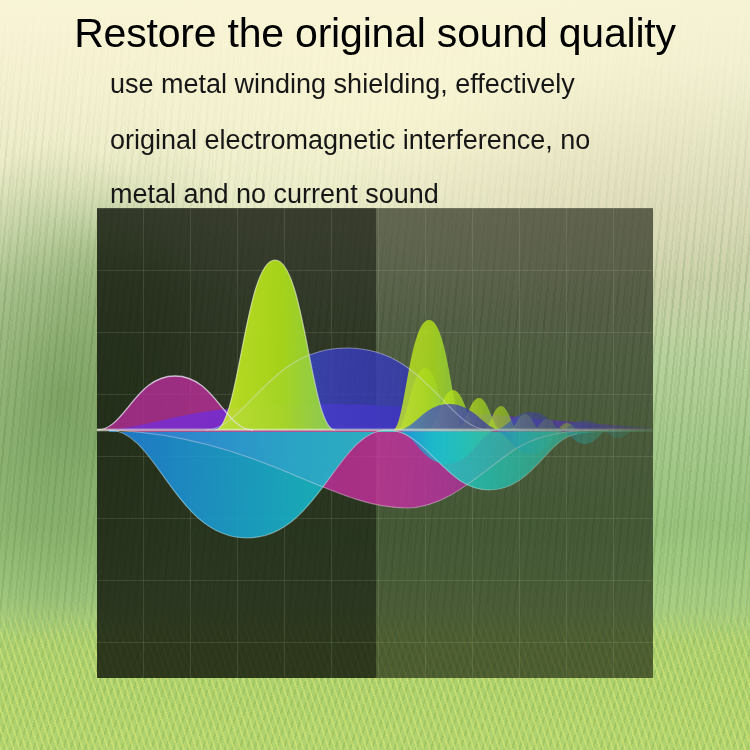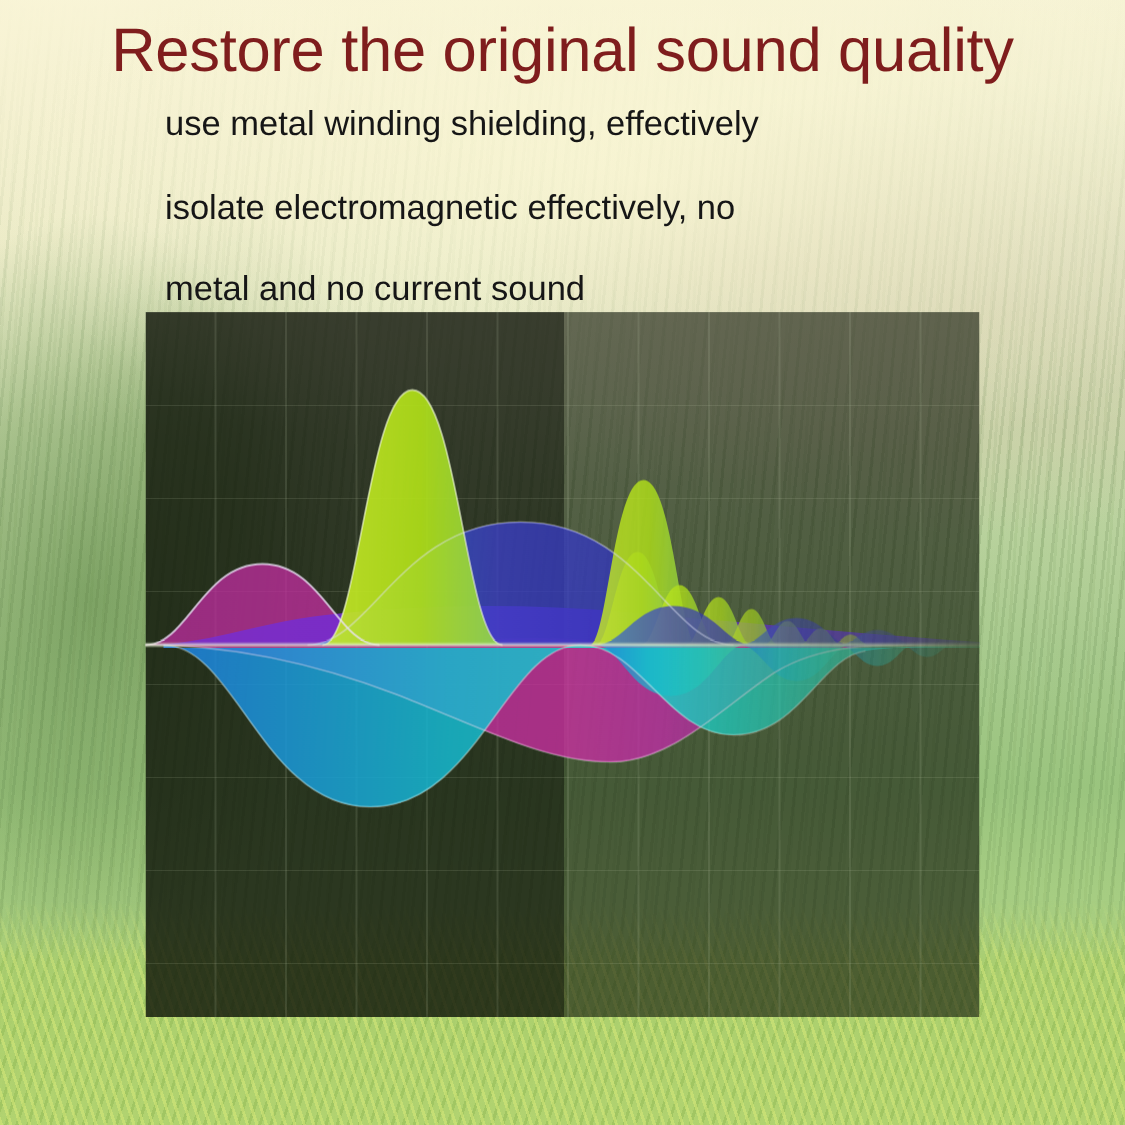--- a/index.html
+++ b/index.html
@@ -55,26 +55,26 @@
   .bg-haze{
     background:
       radial-gradient(ellipse 560px 260px at 430px 120px, rgba(252,248,214,0.72) 0%, rgba(250,246,214,0.30) 50%, rgba(250,246,214,0.0) 78%),
       linear-gradient(to bottom, rgba(250,247,220,0.62) 0%, rgba(248,246,218,0.20) 20%, rgba(255,255,255,0.0) 38%);
   }
 
   
   .headline{
     position:absolute;left:0;top:12px;width:750px;
     text-align:center;
-    font-size:41px;line-height:1.05;color:#7f1d1d;
+    font-size:41px;line-height:1.05;color:#000000;
     letter-spacing:-0.2px;white-space:nowrap;
   }
   .subline{
     position:absolute;left:110px;
-    font-size:23px;line-height:1.1;color:#161616;white-space:nowrap;
+    font-size:27px;line-height:1.1;color:#161616;white-space:nowrap;
   }
   .sub1{top:70px;}
   .sub2{top:126px;}
   .sub3{top:180px;}
 
   
   .panel{
     position:absolute;left:97px;top:208px;width:556px;height:470px;
     overflow:hidden;
   }
@@ -104,21 +104,21 @@
   <div class="bg-layer bg-base"></div>
   <div class="bg-layer bg-mountain"></div>
   <div class="bg-layer bg-forest-left"></div>
   <div class="bg-layer bg-trees"></div>
   <div class="bg-layer bg-foreground"></div>
   <div class="bg-layer bg-haze"></div>
 
   <div class="headline">Restore the original sound quality</div>
 
   <div class="subline sub1">use metal winding shielding, effectively</div>
-  <div class="subline sub2">isolate electromagnetic effectively, no</div>
+  <div class="subline sub2">original electromagnetic interference, no</div>
   <div class="subline sub3">metal and no current sound</div>
 
   <div class="panel">
     <div class="panel-tint-left"></div>
     <div class="panel-tint-right"></div>
     <div class="panel-grid"></div>
 
     <svg class="panel-wave" viewBox="0 0 556 470" preserveAspectRatio="none">
       <defs>
         <linearGradient id="gGreen" x1="0" y1="0" x2="1" y2="0">

